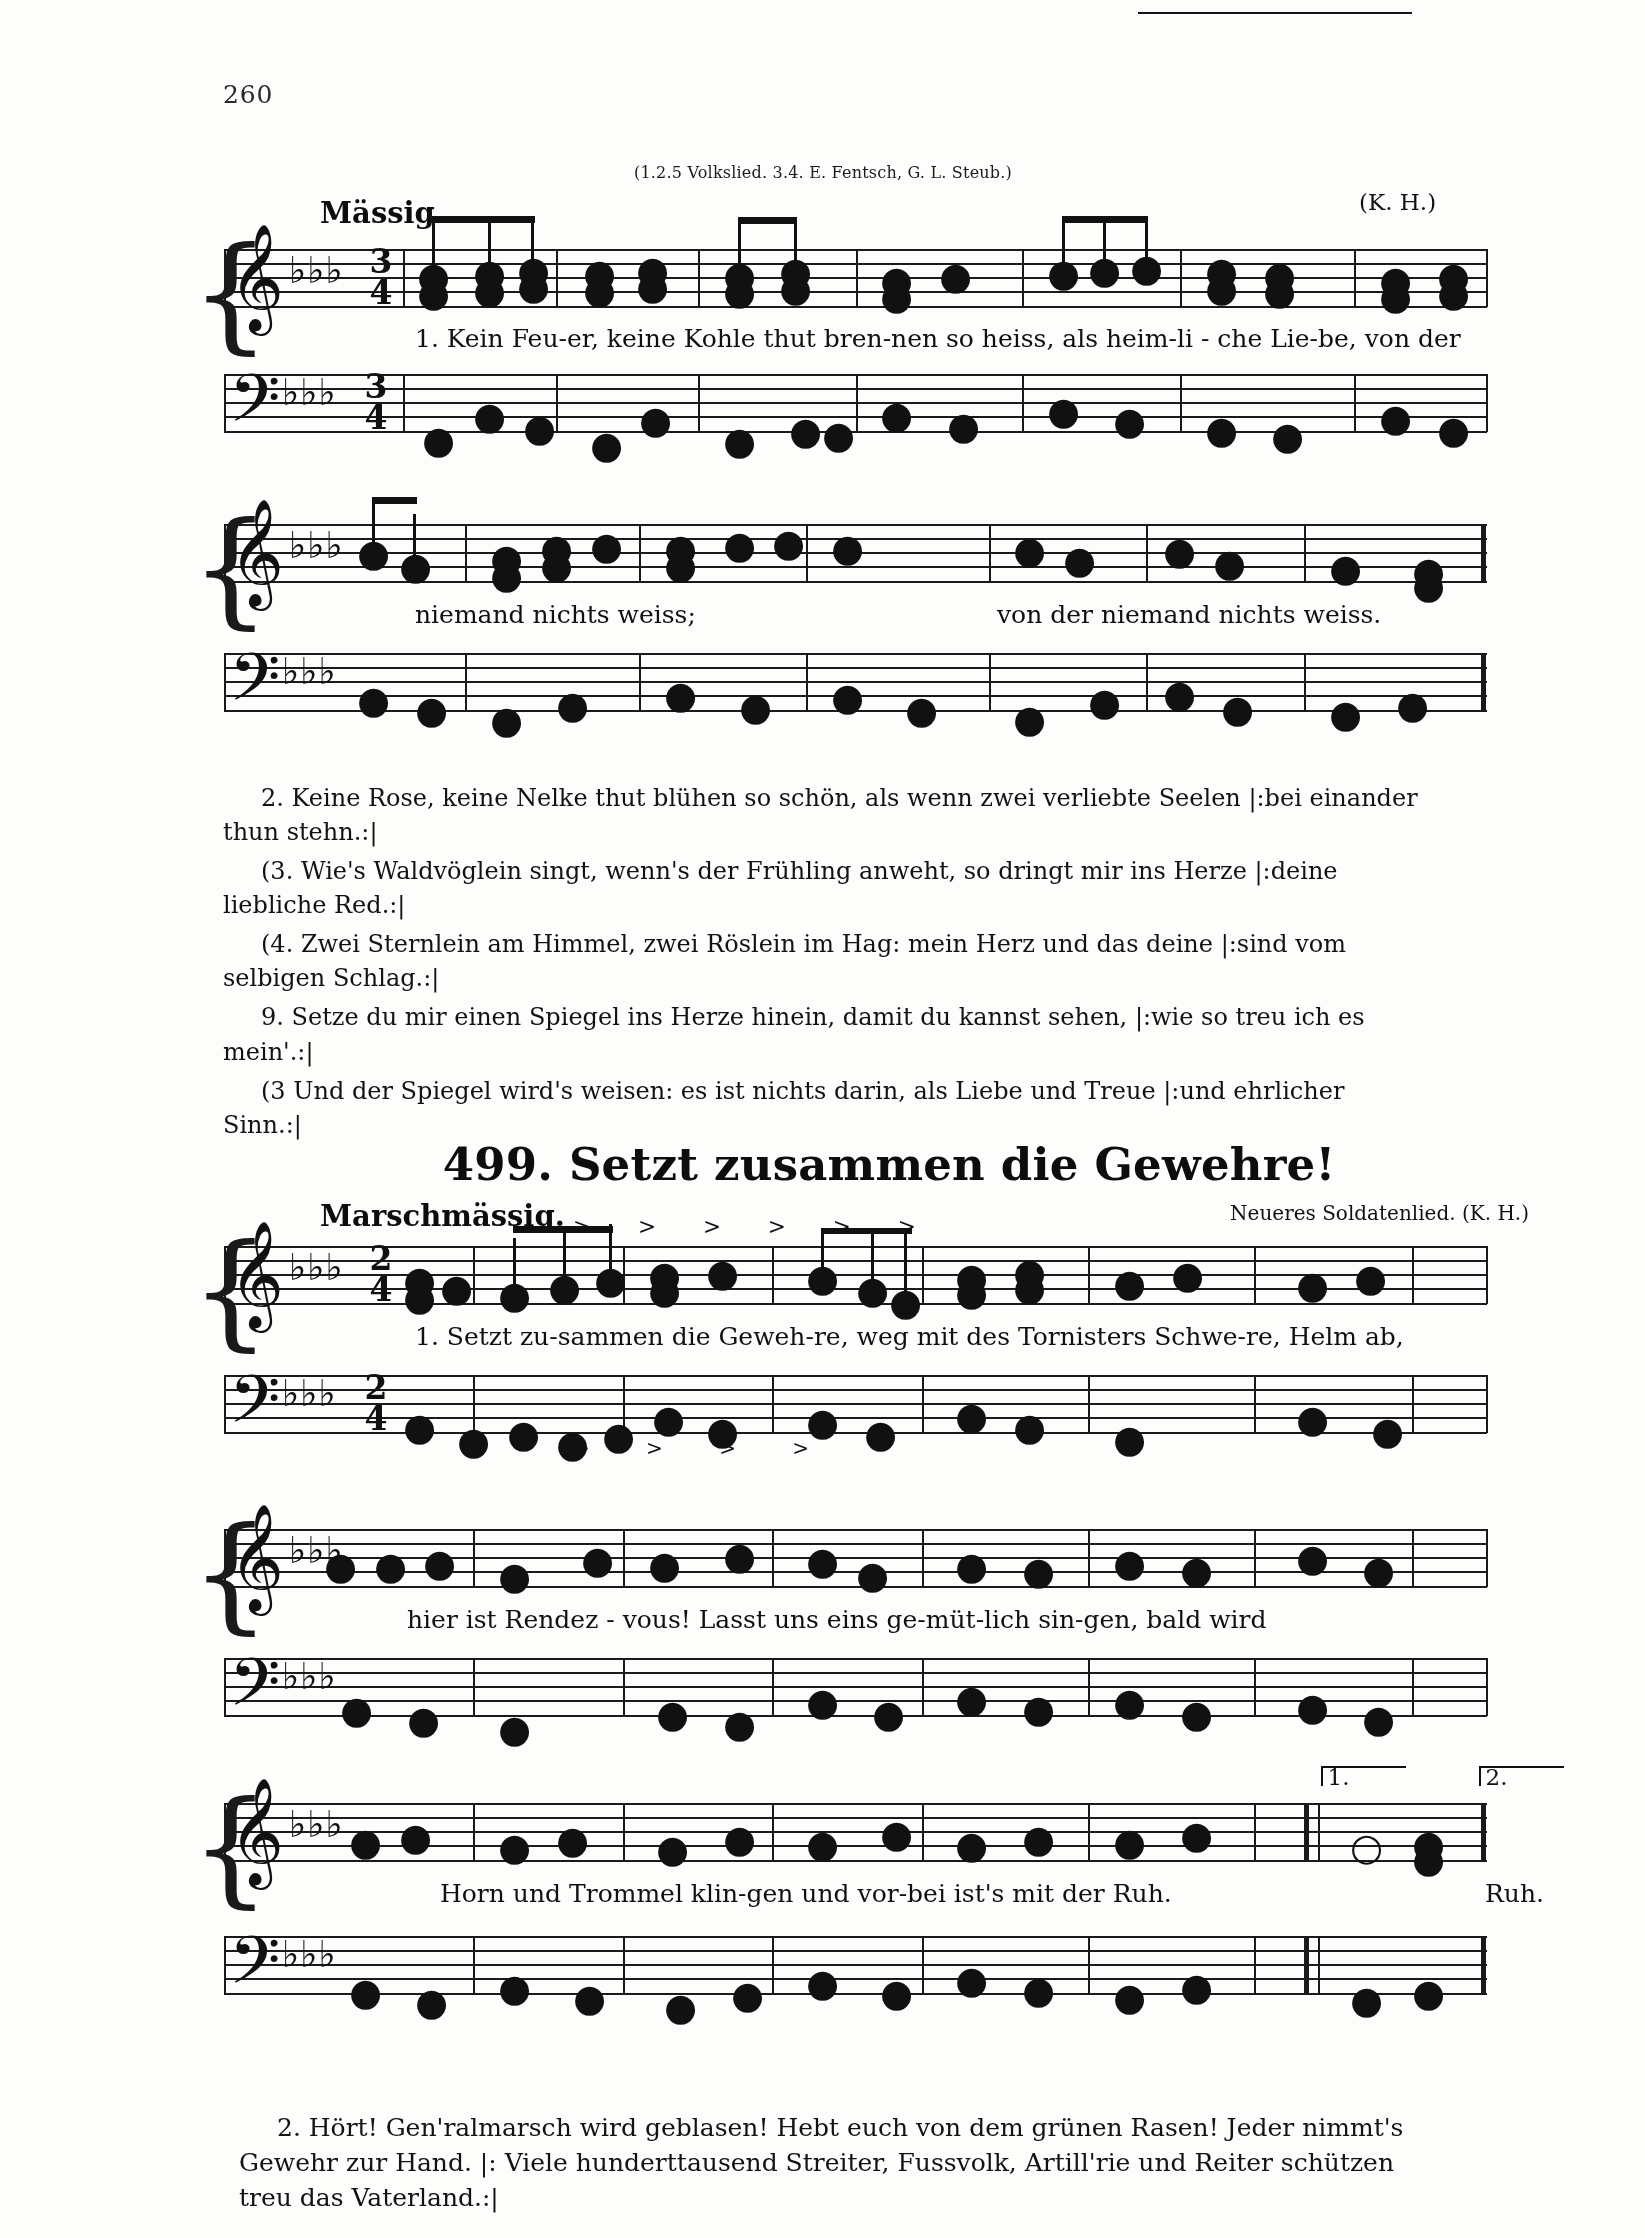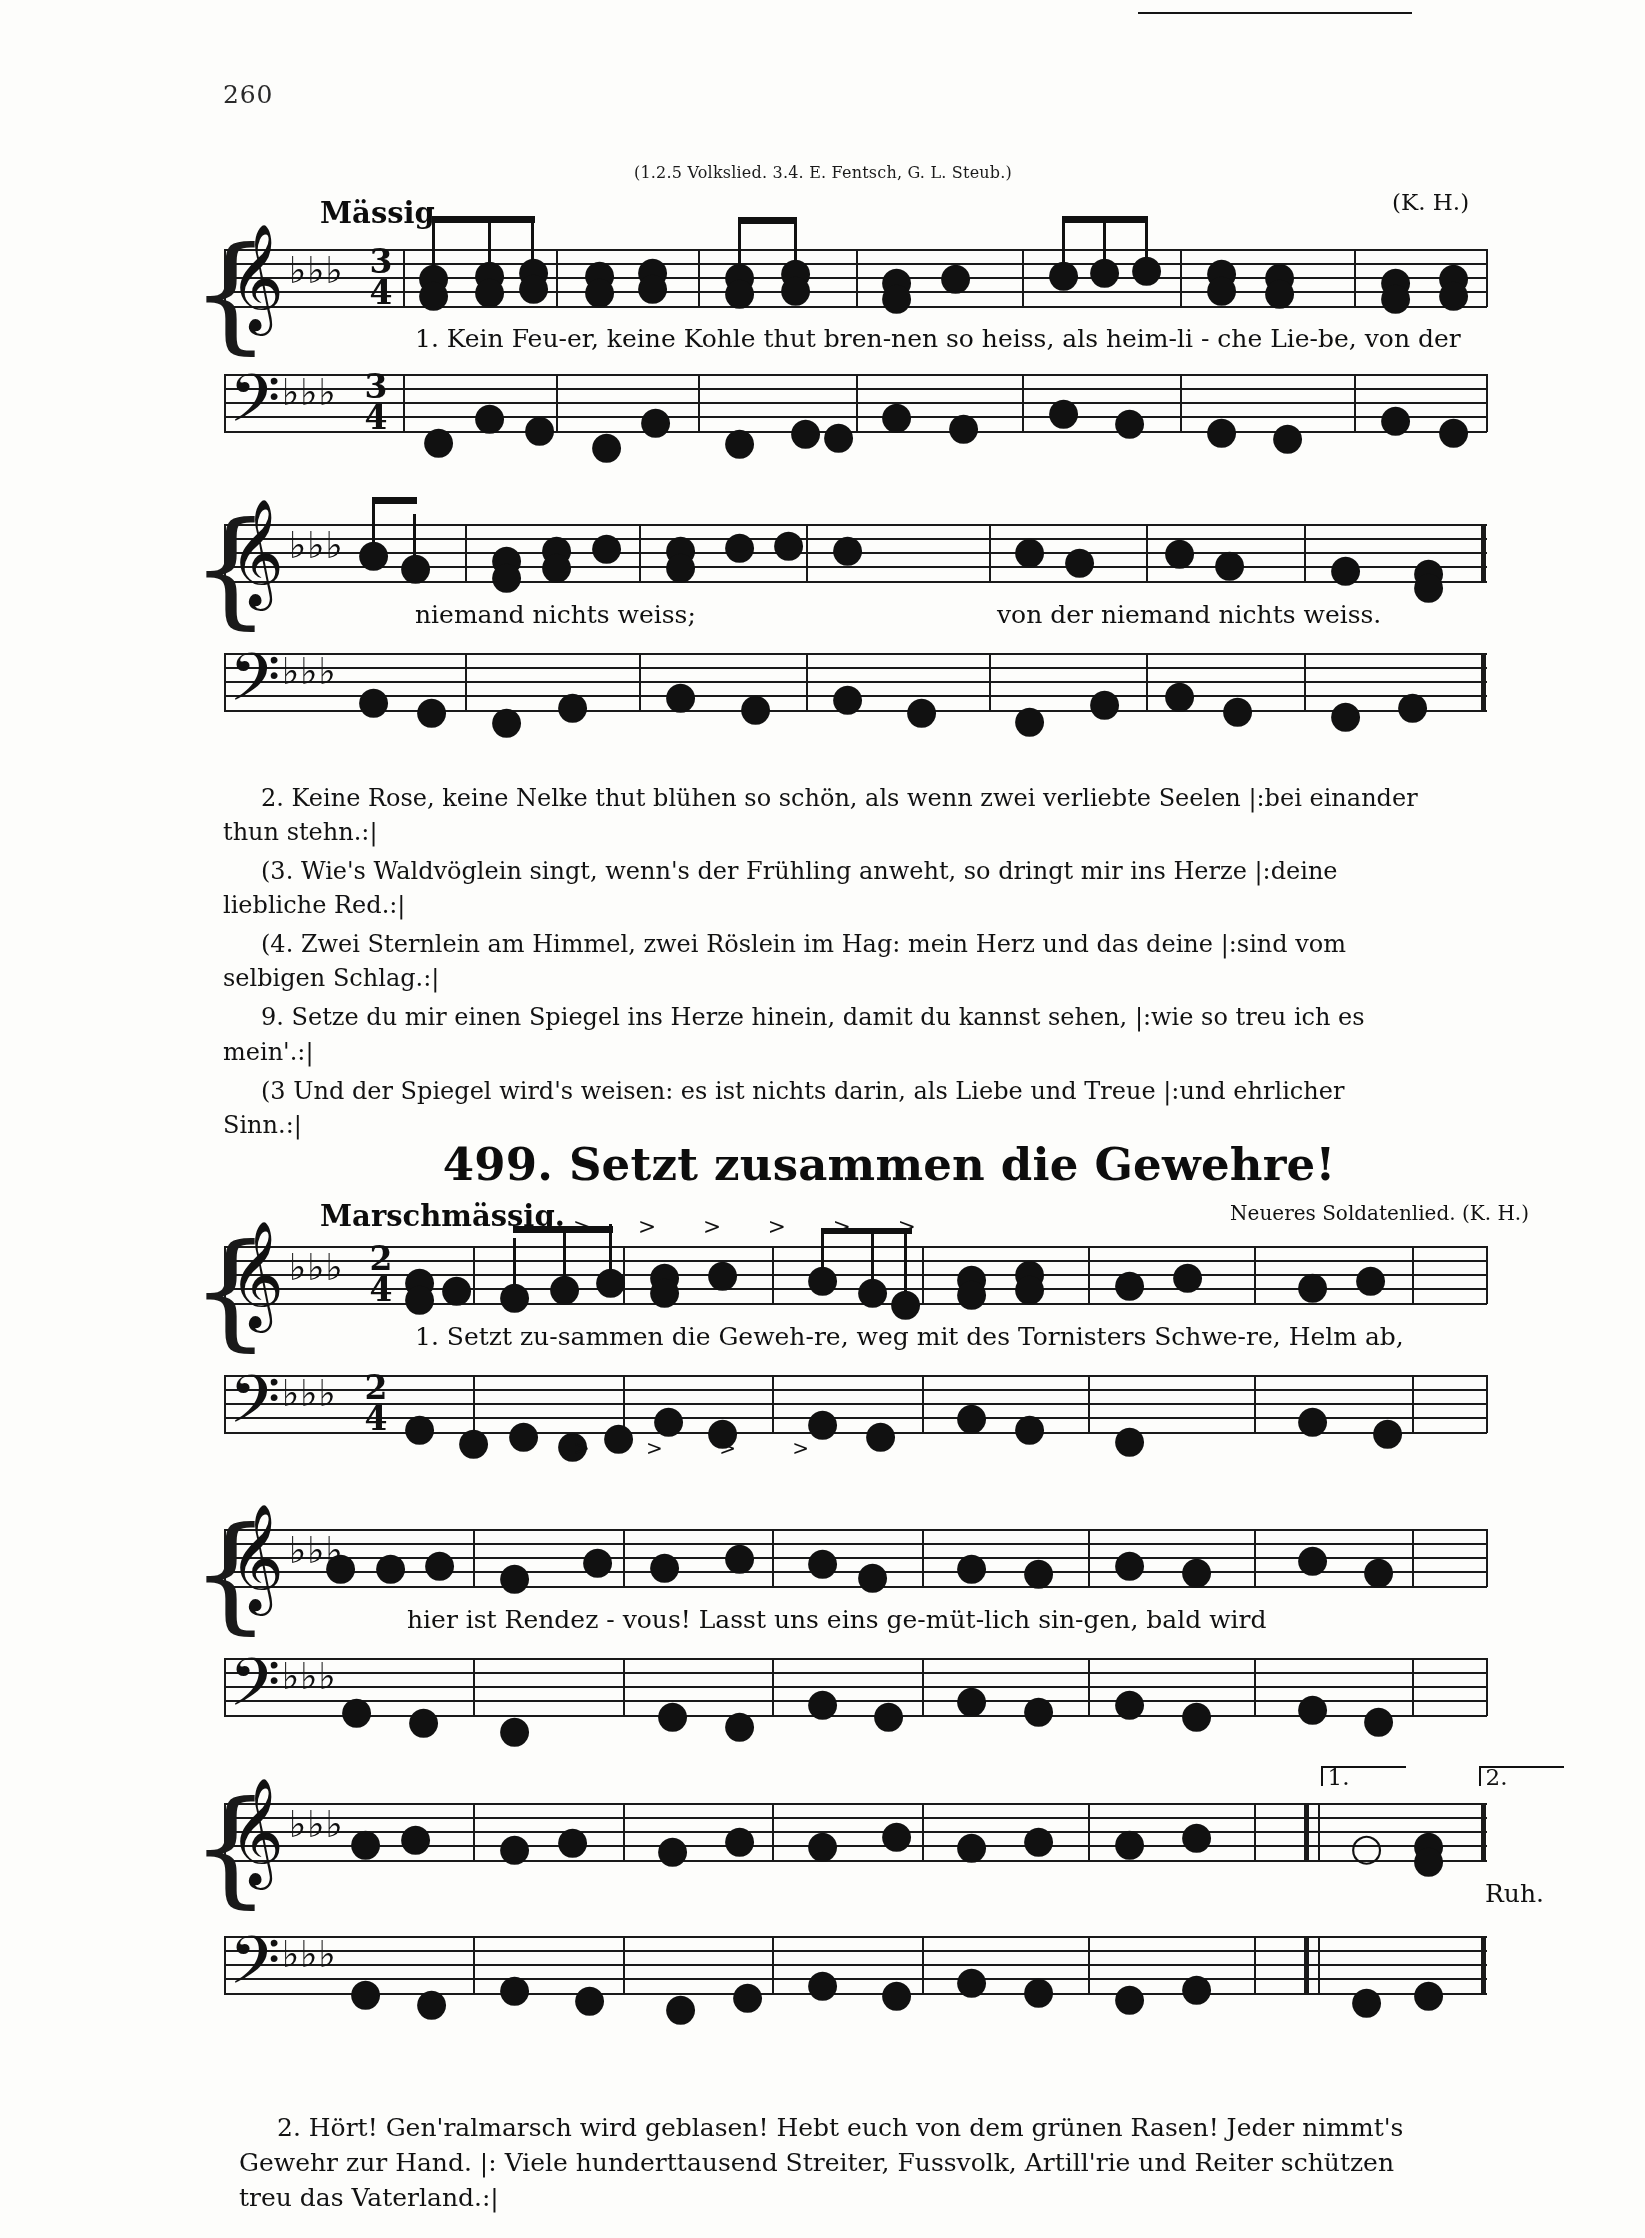--- a/index.html
+++ b/index.html
@@ -88,21 +88,21 @@
   }
   #tempo316 { left: 320px; top: 196px; }
   #tempo317 { left: 320px; top: 1199px; }
 
   .composer {
     position: absolute;
     font-family: "DejaVu Serif", serif;
     font-size: 23px;
     color: #111111;
   }
-  #composer316 { left: 1392px; top: 189px; }
+  #composer316 { left: 1359px; top: 189px; }
 
   
   .system {
     position: absolute;
   }
   .staff-block { position: absolute; }
   .staff-line {
     position: absolute;
     height: 1.7px;
     background: #1a1a1a;
@@ -635,20 +635,21 @@
       <div class="note" style="left:656px; top:11.6px;">●</div>
       <div class="note" style="left:731px; top:23px;">●</div>
       <div class="note" style="left:798px; top:16.6px;">●</div>
       <div class="note" style="left:889px; top:20px;">●</div>
       <div class="note" style="left:956px; top:13.3px;">●</div>
       <div class="note" style="left:1126px; top:25px;">○</div>
       <div class="note" style="left:1188px; top:21.6px;">●</div>
       <div class="note" style="left:1188px; top:37px;">●</div>
     </div>
 
+    <div class="lyrics" style="left:241px; top:76px;">Horn und Trommel klin-gen und vor-bei ist's mit der Ruh.</div>
     <div class="lyrics" style="left:1286px; top:76px;">Ruh.</div>
 
     <div class="staff-block" style="left:25px; top:133px; width:1263px; height:58px;">
       <div class="staff-line" style="left:0; top:0px;  width:1263px;"></div>
       <div class="staff-line" style="left:0; top:14px; width:1263px;"></div>
       <div class="staff-line" style="left:0; top:28px; width:1263px;"></div>
       <div class="staff-line" style="left:0; top:42px; width:1263px;"></div>
       <div class="staff-line" style="left:0; top:57px; width:1263px;"></div>
       <div class="clef bass" style="left:5px;">𝄢</div>
       <div class="accidentals" style="left:58px; top:-3.3px;">♭♭♭</div>

